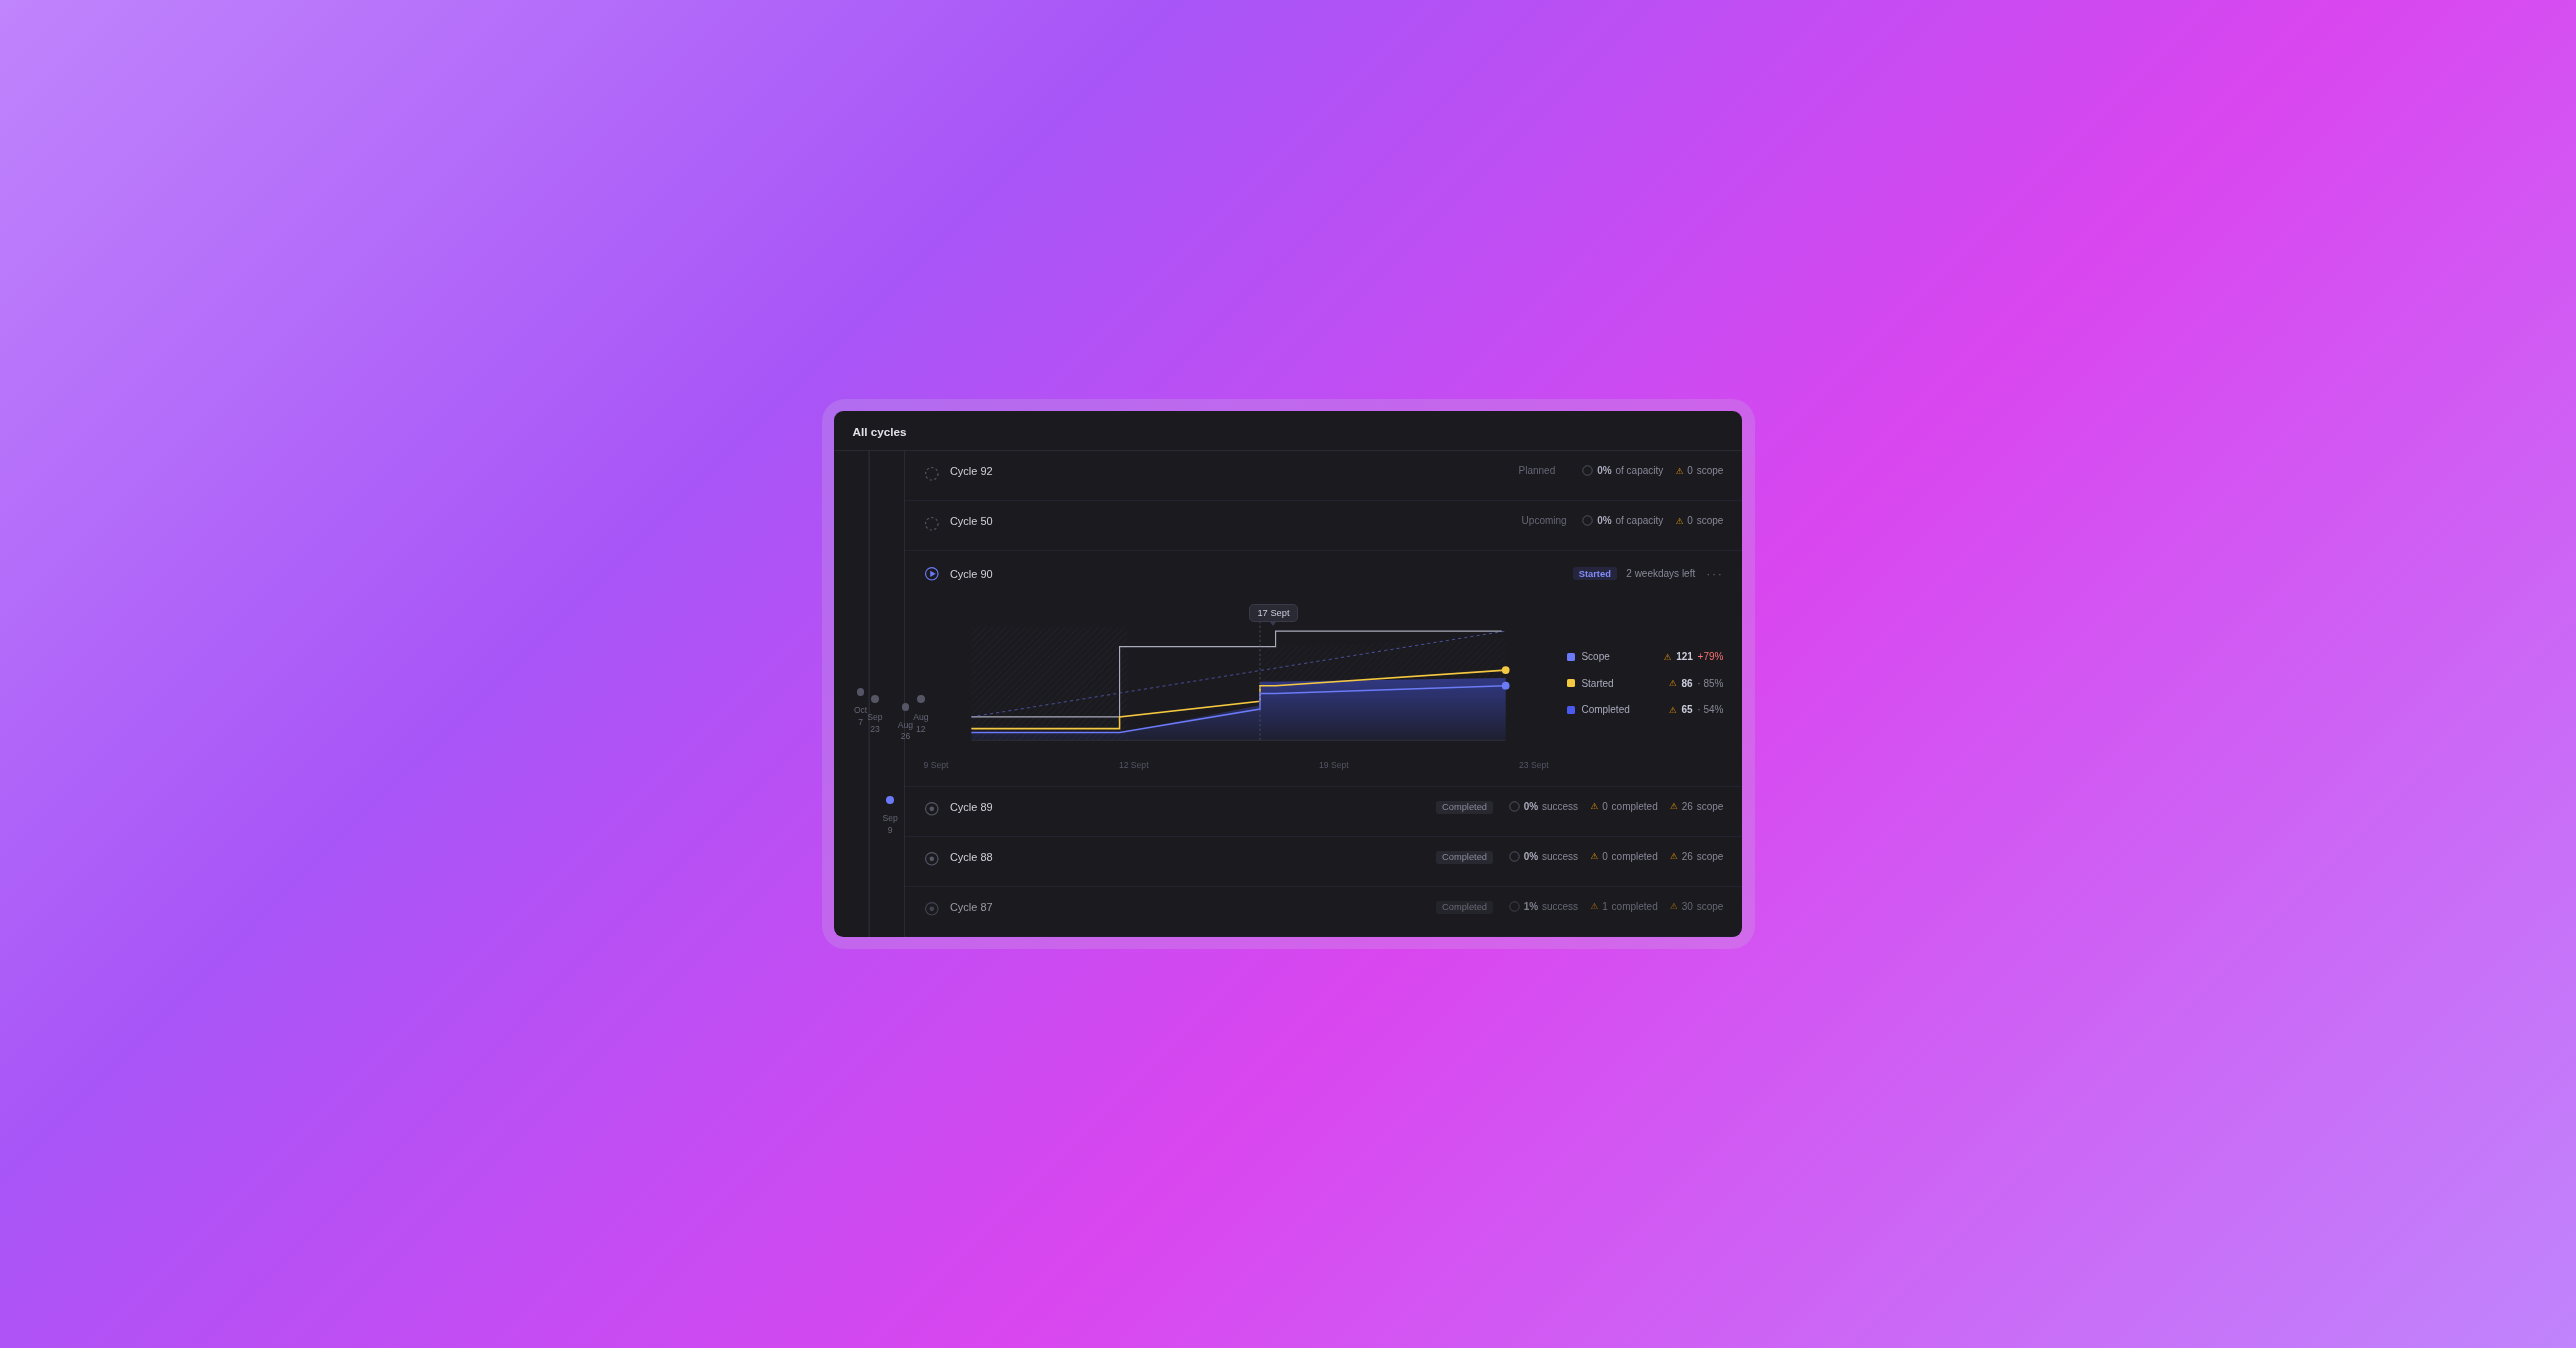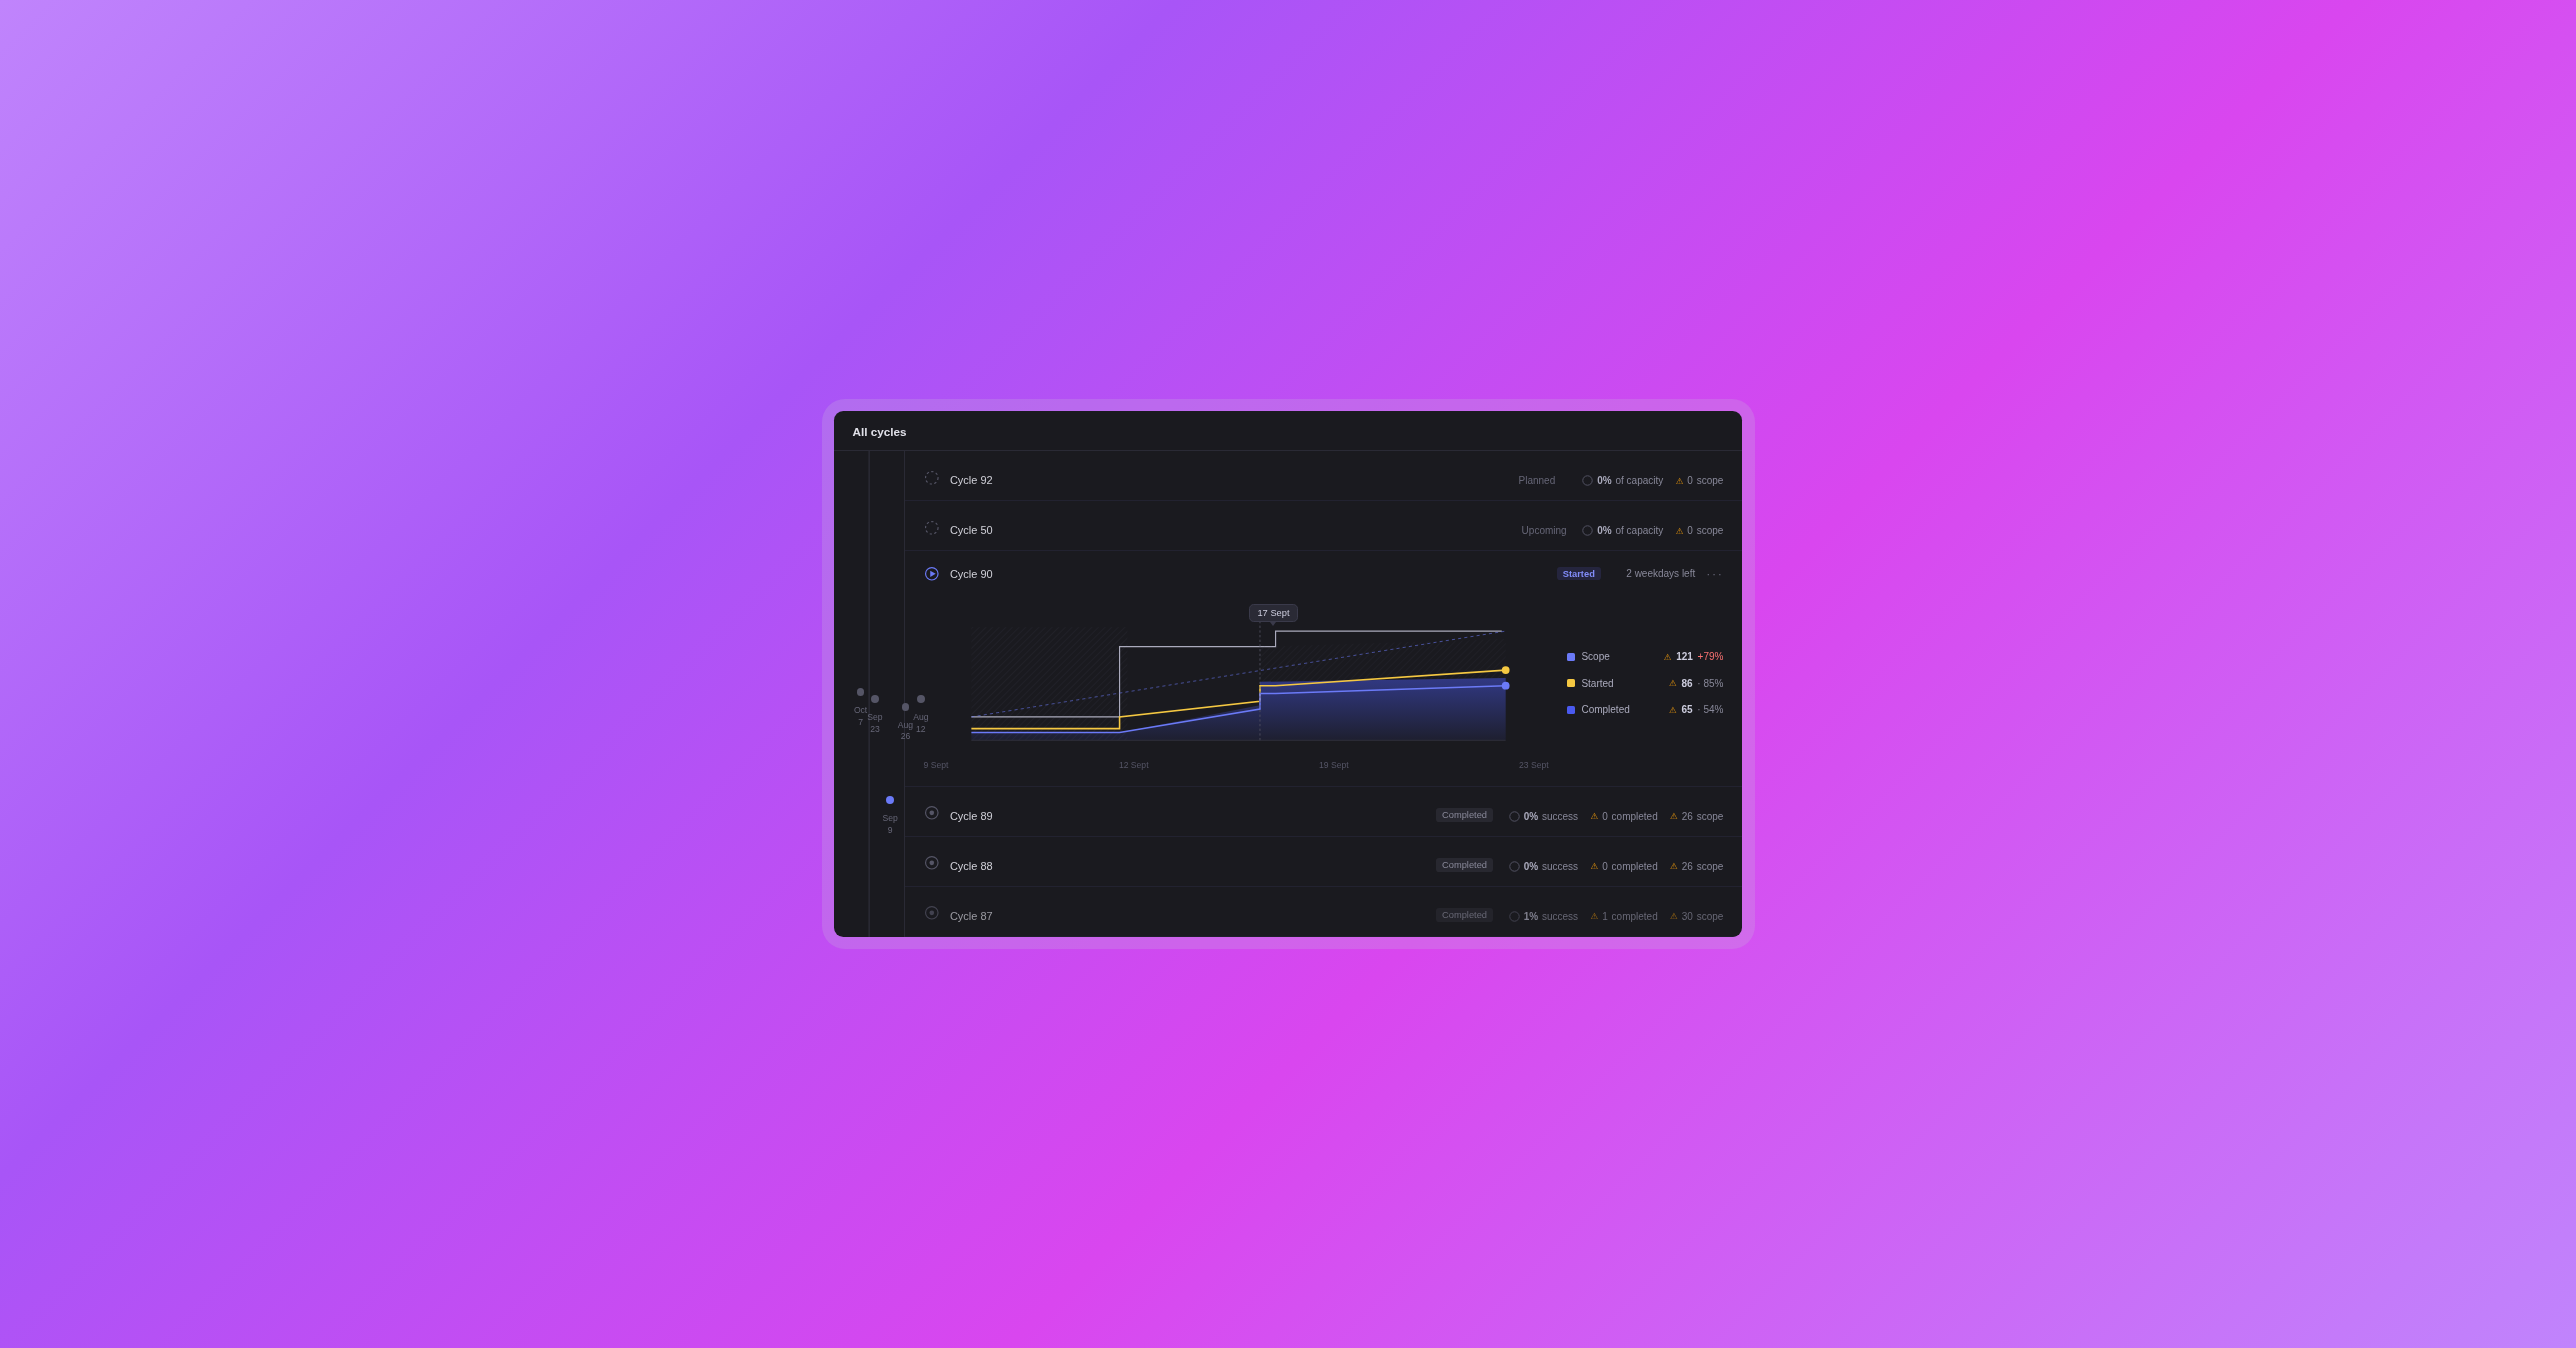--- a/index.html
+++ b/index.html
@@ -76,21 +76,21 @@
     }
     .timeline-dot.active {
       background: #6b7af7;
     }
     .cycles-list {
       flex: 1;
       border-left: 0.8px solid #2a2a35;
     }
     .cycle-row {
       display: flex;
-      align-items: flex-end;
+      align-items: flex-start;
       padding: 14px 18.7px;
       border-bottom: 0.8px solid #222230;
       min-height: 50px;
     }
     .cycle-row.expanded {
       flex-direction: column;
       align-items: flex-start;
       padding: 0;
     }
     .cycle-row-header {
@@ -130,21 +130,20 @@
       align-items: center;
       gap: 3.9px;
     }
     .pct-bold {
       font-weight: 700;
       color: #aaaabc;
     }
     .weekdays-left {
       font-size: 10px;
       color: #888899;
-      margin-left: 16px;
     }
     .more-btn {
       margin-left: 11px;
       color: #666677;
       cursor: pointer;
       font-size: 12.4px;
       letter-spacing: 1.6px;
     }
     
     .chart-area {

